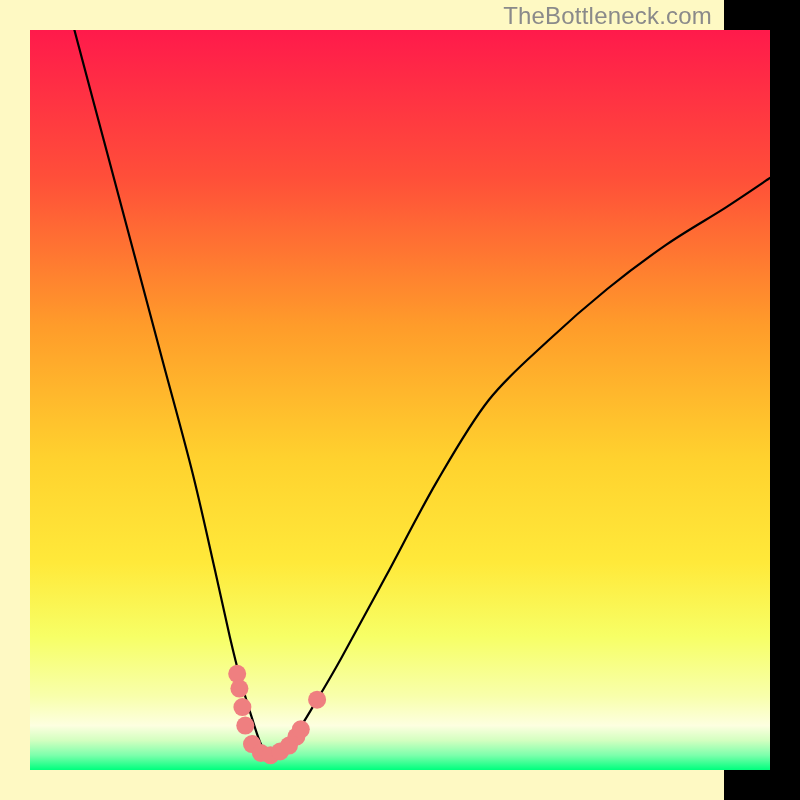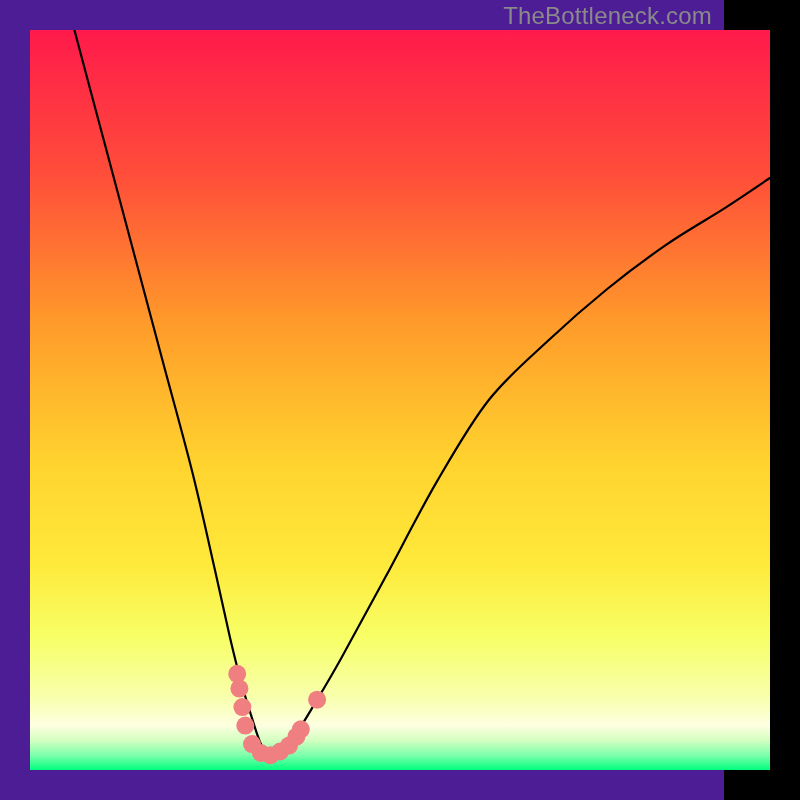--- a/index.html
+++ b/index.html
@@ -9,21 +9,21 @@
     height: 800px;
     background: #000;
     overflow: hidden;
   }
   .frame {
     position: absolute;
     left: 0;
     top: 0;
     width: 724px;
     height: 800px;
-    background: #4c1d95;
+    background: #fef9c3;
   }
   .watermark {
     position: absolute;
     top: 2px;
     right: 12px;
     font-family: Arial, Helvetica, sans-serif;
     font-size: 24px;
     font-weight: 500;
     color: #8a8a8a;
     letter-spacing: 0.2px;

